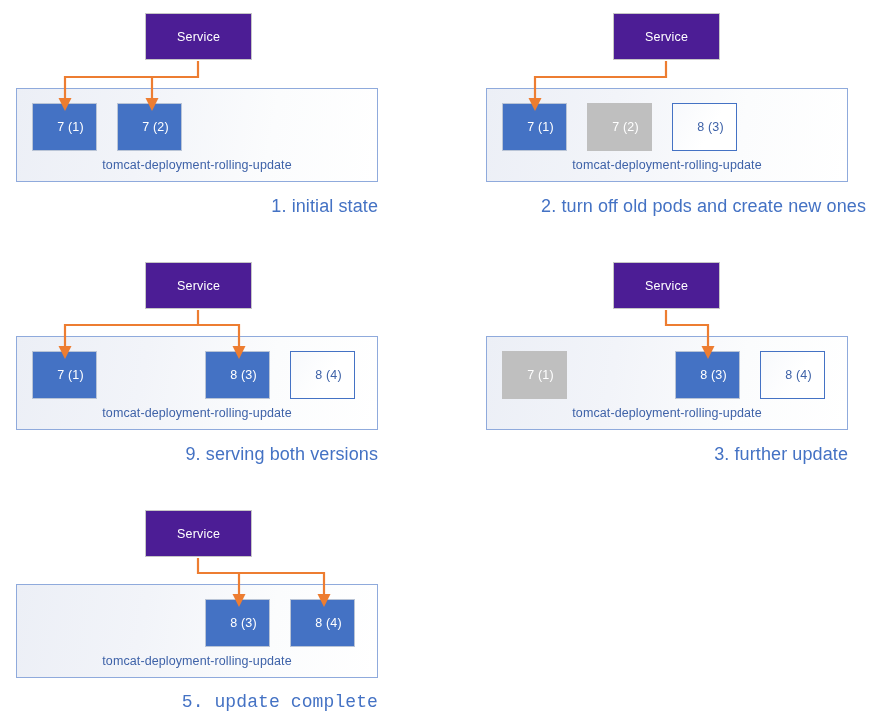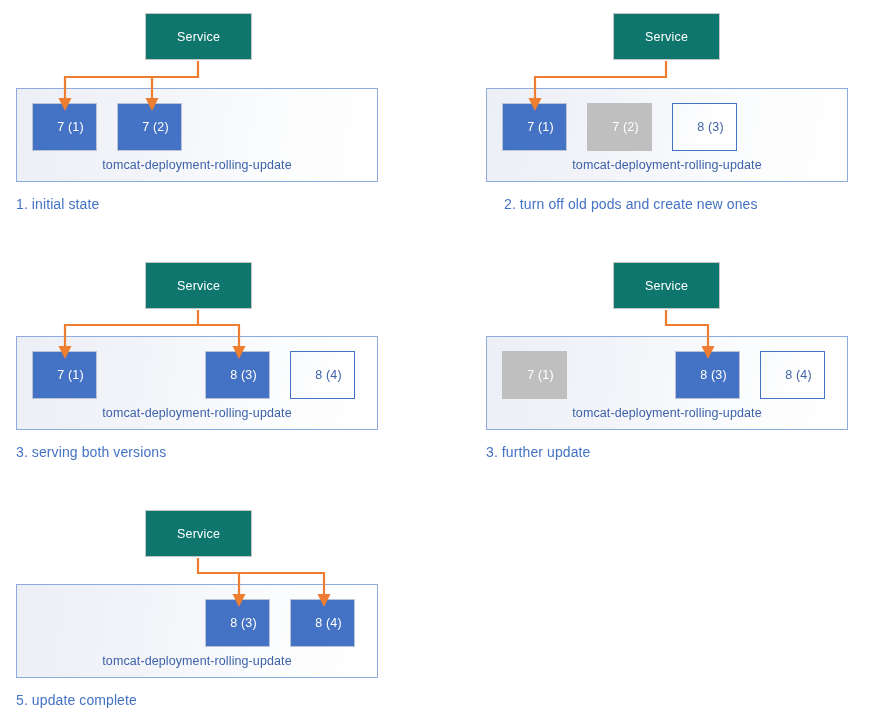--- a/index.html
+++ b/index.html
@@ -18,21 +18,21 @@
     position: relative;
     width: 870px;
     height: 718px;
   }
   .panel {
     position: absolute;
   }
   
   .service-box {
     position: absolute;
-    background: #0f766e;
+    background: #4c1d95;
     border: 1px solid #c6c6c6;
     box-sizing: border-box;
     color: #ffffff;
     font-size: 12.5px;
     display: flex;
     align-items: center;
     justify-content: center;
     letter-spacing: .2px;
   }
   
@@ -76,23 +76,23 @@
     color: #ffffff;
   }
   .pod.pending {
     background: linear-gradient(120deg, #f7f9fc 0%, #ffffff 60%);
     border: 1px solid #4472C4;
     color: #3E62A8;
   }
   
   .caption {
     position: absolute;
-    text-align: left;
+    text-align: right;
     color: #4472C4;
-    font-size: 14px;
+    font-size: 18px;
     letter-spacing: .1px;
     white-space: nowrap;
   }
   
   .arrows {
     position: absolute;
     left: 0;
     top: 0;
     width: 870px;
     height: 718px;
@@ -182,21 +182,21 @@
 
     <svg class="arrows">
       <g stroke="#ED7D31" stroke-width="2.2" fill="none">
         <path d="M198,310 L198,325 L65,325 L65,347"></path>
         <path d="M198,325 L239,325 L239,347"></path>
       </g>
       <polygon points="58.5,346 71.5,346 65,359" fill="#ED7D31"></polygon>
       <polygon points="232.5,346 245.5,346 239,359" fill="#ED7D31"></polygon>
     </svg>
 
-    <div class="caption" style="left:16px; top:444px; width:362px;">3. serving both versions</div>
+    <div class="caption" style="left:16px; top:444px; width:362px;">9. serving both versions</div>
   </div>
 
   <div class="panel">
     <div class="service-box" style="left:613px; top:262px; width:107px; height:47px;">
       <span>Service</span>
     </div>
 
     <div class="deploy-box" style="left:486px; top:336px; width:362px; height:94px;">
       <div class="deploy-label">tomcat-deployment-rolling-update</div>
     </div>
@@ -239,16 +239,16 @@
 
     <svg class="arrows">
       <g stroke="#ED7D31" stroke-width="2.2" fill="none">
         <path d="M198,558 L198,573 L239,573 L239,595"></path>
         <path d="M198,573 L324,573 L324,595"></path>
       </g>
       <polygon points="232.5,594 245.5,594 239,607" fill="#ED7D31"></polygon>
       <polygon points="317.5,594 330.5,594 324,607" fill="#ED7D31"></polygon>
     </svg>
 
-    <div class="caption" style="left:16px; top:692px; width:362px;">5. update complete</div>
+    <div class="caption" style="left:16px; top:692px; width:362px;font-family:Liberation Mono, monospace;">5. update complete</div>
   </div>
 
 </div>
 
 </body></html>

